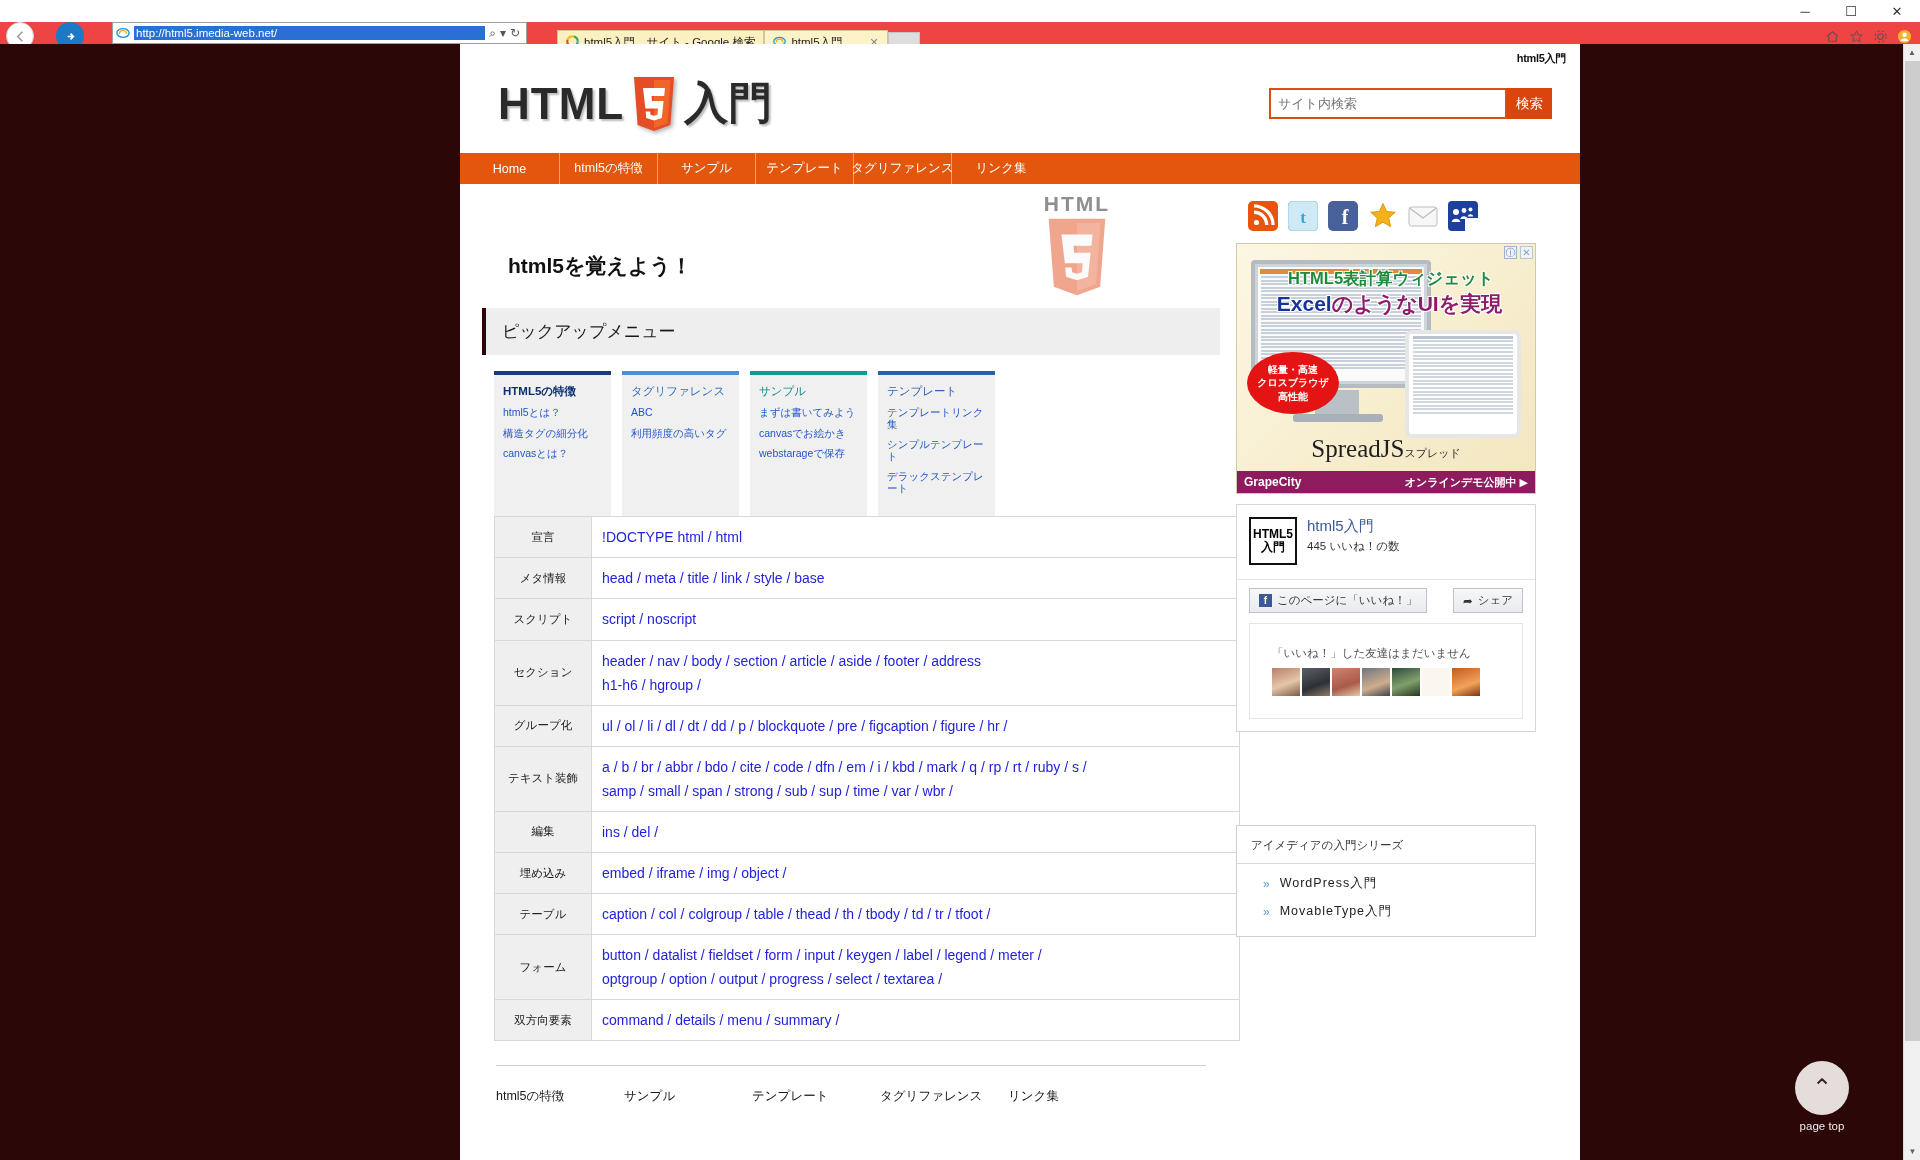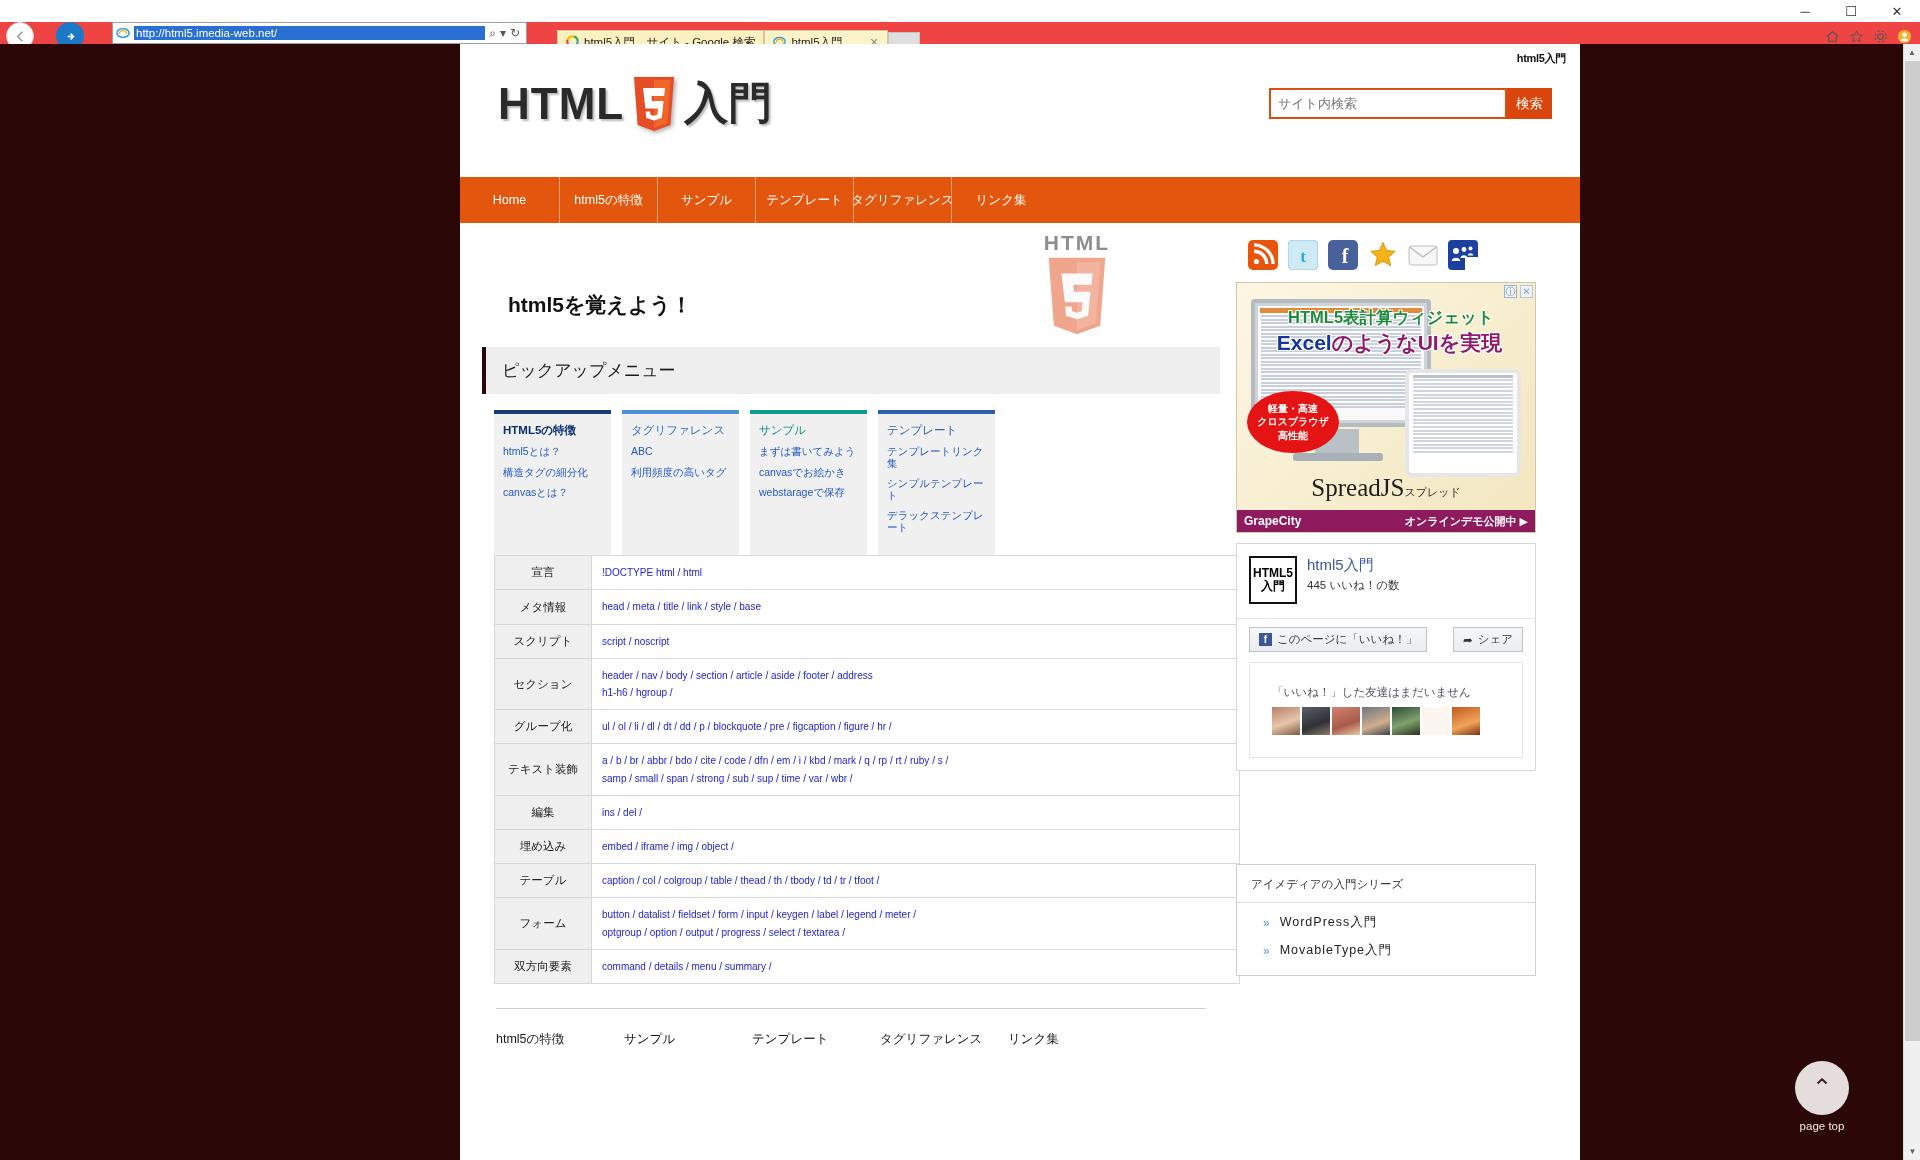--- a/index.html
+++ b/index.html
@@ -108,21 +108,21 @@
     font-size: 13px; color: #737373; padding: 0 7px; outline: none;
     font-family: "Liberation Sans", sans-serif;
   }
   .search-btn {
     height: 31px; background: #d9450c; color: #fff; border: none;
     font-size: 13.5px; padding: 0 9px; cursor: pointer;
     font-family: "Liberation Sans", sans-serif;
   }
 
   
-  .site-nav { display: flex; background: #e2560d; height: 46px; margin-top: 24px; }
+  .site-nav { display: flex; background: #e2560d; height: 31px; }
   .site-nav .nav-item {
     display: flex; align-items: center; justify-content: center;
     color: #fff; font-size: 12.5px; padding: 0 4px;
     border-right: 1px solid #f0a273; white-space: nowrap;
   }
   .site-nav .nav-item:first-child { border-left: none; }
 
   
   .content-wrap { display: flex; padding: 0 14px 0 0; }
   .main-col { width: 760px; padding: 0 0 0 14px; }
@@ -158,21 +158,21 @@
   .pickup-card.c0 .pickup-title { color: #0b2f6e; font-weight: bold; }
   .pickup-card.c1 .pickup-title { color: #2f6fbd; }
   .pickup-card.c2 .pickup-title { color: #0f8f85; }
   .pickup-card.c3 .pickup-title { color: #2b5fa8; }
   .pickup-link {
     display: block; font-size: 10.5px; color: #2255cc; margin-bottom: 9px;
     text-decoration: none; line-height: 1.1;
   }
 
   .tagtable { width: 100%; border-collapse: collapse; margin: 0 0 0 20px; width: 746px; }
-  .tagtable td { border: 1px solid #d8d8d8; font-size: 10px; vertical-align: middle; }
+  .tagtable td { border: 1px solid #d8d8d8; font-size: 14px; vertical-align: middle; }
   .tagtable td.k {
     width: 97px; background: #efefef; text-align: center; color: #1a1a1a;
     padding: 9px 4px; font-size: 11.5px;
   }
   .tagtable td.v { padding: 8px 10px; color: #2222dd; line-height: 1.72; }
 
   
   .social-row { display: flex; gap: 10px; padding: 5px 0 12px 16px; align-items: center; }
   .sicon { width: 30px; height: 30px; border-radius: 5px; display: block; position: relative; }
 

